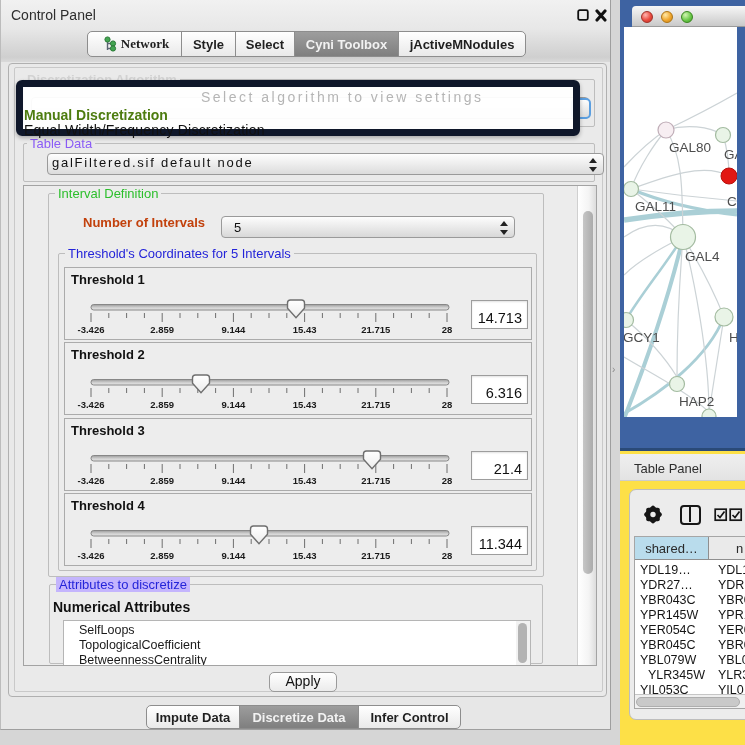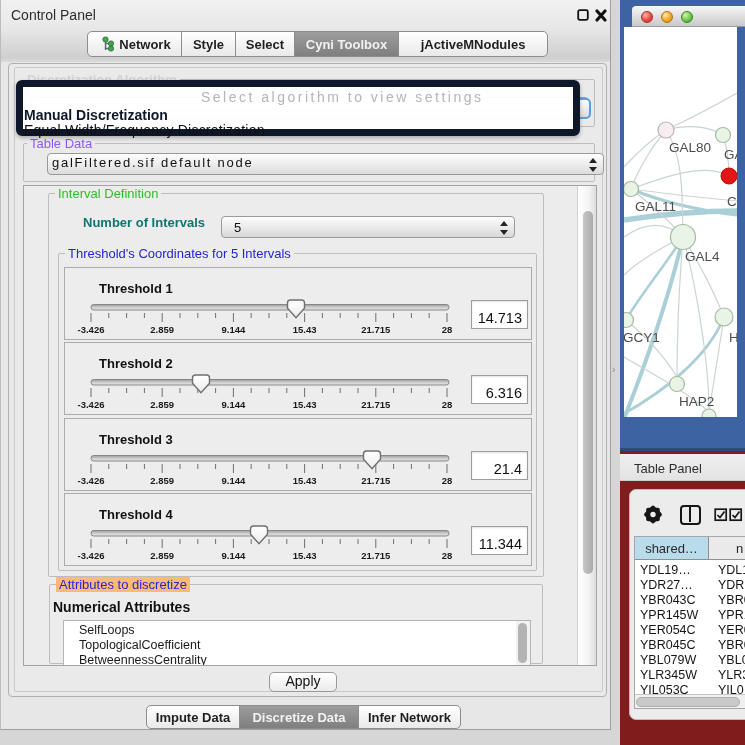--- a/index.html
+++ b/index.html
@@ -28,36 +28,36 @@
 .combo .cv { position:absolute; left:12px; top:3px; }
 .arrows { position:absolute; right:6px; top:4px; width:8px; height:14px; }
 #scrollpane { position:absolute; left:8px; top:117px; width:574px; height:481px;
   border:1px solid #a3a3a3; background:#ececec; overflow:hidden; }
 #vsb { position:absolute; right:0; top:0; width:19px; height:479px;
   background:linear-gradient(90deg,#ffffff,#f4f4f4 60%,#dcdcdc); border-left:1px solid #d0d0d0; }
 #vsb .thumb { position:absolute; left:5px; top:25px; width:10px; height:363px;
   background:linear-gradient(90deg,#c6c6c6,#ababab); border-radius:5px; }
 .tpanel { position:absolute; left:40px; width:468px; height:73px; border:1px solid #ababab;
   background:#ededed; }
-.tlabel { position:absolute; left:6px; top:13px; font-size:13px; font-weight:bold; color:#111;margin-left:28px; }
+.tlabel { position:absolute; left:6px; top:4px; font-size:13px; font-weight:bold; color:#111; }
 .tslider { position:absolute; left:0; top:0; width:468px; height:73px; }
 .tval { position:absolute; left:406px; top:32px; width:57px; height:29px; background:#fff;
   border:1px solid #9d9d9d; box-shadow:inset 0 1px 2px rgba(0,0,0,0.12);
   font-size:14.5px; color:#111; text-align:right; padding:9px 5px 0 0; }
 #popup { position:absolute; left:1px; top:12px; width:564px; height:56px;
   background:rgba(255,255,255,0.95); border:7px solid #0f172a; border-radius:6px;
   box-shadow:0 2px 4px rgba(0,0,0,0.28); z-index:50; }
 #netwin { position:absolute; left:620px; top:0; width:125px; height:451px; background:#3e63a2; }
 #nettitle { position:absolute; left:12px; top:6px; width:113px; height:21px;
   background:linear-gradient(#f7f7f7,#c9c9c9); border-top-left-radius:4px;
   border-bottom:1px solid #9b9b9b; }
 .tl { position:absolute; top:5px; width:12px; height:12px; border-radius:50%; }
 #netcanvas { position:absolute; left:4px; top:27px; width:113px; height:390px; background:#fff;
   overflow:hidden; }
-#tablewin { position:absolute; left:620px; top:451px; width:125px; height:294px; background:#7f1d1d;text-decoration:underline; }
+#tablewin { position:absolute; left:620px; top:451px; width:125px; height:294px; background:#fde047;text-decoration:underline; }
 #tpbar { position:absolute; left:0; top:3px; width:125px; height:27px;
   background:linear-gradient(#efefef,#e3e3e3); border-bottom:1px solid #cccccc; }
 #tpbar .t { position:absolute; left:14px; top:7px; font-size:13px; color:#2e2e2e; }
 #tpanel2 { position:absolute; left:9px; top:38px; width:125px; height:231px; background:#ececec;
   border:1px solid #bdbdbd; border-radius:7px; }
 #dtable { position:absolute; left:4px; top:46px; width:121px; height:173px; background:#fff;
   border:1px solid #a6a6a6; border-right:none; overflow:hidden; }
 .hdrcell { position:absolute; top:0; height:23px; font-size:13px; color:#2a2a2a;
   border-bottom:1px solid #8f8f8f; border-right:1px solid #8f8f8f; text-align:center; padding-top:4px; }
 .rowtxt { position:absolute; font-size:12.5px; color:#151515; white-space:pre; }
@@ -65,33 +65,33 @@
 <div id="ctrlwin">
     <div id="titlebar">
       <div class="t">Control Panel</div>
       <svg class="abs" style="left:576px;top:9px" width="32" height="13">
         <rect x="1.2" y="1.2" width="9.6" height="9.6" rx="1.5" fill="none" stroke="#111" stroke-width="1.8"></rect>
         <path d="M 20 2 L 28 11 M 28 2 L 20 11" stroke="#111" stroke-width="3.1" stroke-linecap="round" fill="none"></path>
       </svg>
     </div>
     <div id="tabsbg"></div>
     <div class="seg" style="left:86px;top:31px;">
-      <div class="s" style="width:94px;padding-left:14px;">
+      <div class="s" style="width:94px;padding-left:14px;font-family:Liberation Serif, serif;">
         <svg width="13" height="18" style="margin-right:4px">
           <path d="M3.5 6 V15 M3.5 8.5 H8 M3.5 13.5 H8" stroke="#5c6474" stroke-width="1.4" fill="none"></path>
           <circle cx="3.5" cy="4.5" r="2.6" fill="#44a552" stroke="#2c7c39" stroke-width="1"></circle>
           <circle cx="9" cy="8.5" r="2.6" fill="#44a552" stroke="#2c7c39" stroke-width="1"></circle>
           <circle cx="9" cy="13.5" r="2.6" fill="#44a552" stroke="#2c7c39" stroke-width="1"></circle>
         </svg>
         <span style="margin-right:10px">Network</span>
       </div>
       <div class="s" style="width:54px;">Style</div>
       <div class="s" style="width:59px;">Select</div>
       <div class="s sel" style="width:104px;">Cyni Toolbox</div>
-      <div class="s" style="width:148px;">jActiveMNodules</div>
+      <div class="s" style="width:126px;">jActiveMNodules</div>
     </div>
     <div id="content">
       <div id="innerp">
         <div class="group" style="left:8px;top:11px;width:572px;height:48px;">
           <div class="gtitle" style="left:0;font-weight:bold;color:#d2d2d2;">Discretization Algorithm</div>
         </div>
         <div class="combo" style="left:16px;top:29px;width:558px;"></div>
         <div class="abs" style="left:556px;top:30px;width:20px;height:21px;border:2.5px solid #5c9fe0;border-radius:5px;background:linear-gradient(#fdfdfd,#dcdcdc);"></div>
         <div class="group" style="left:8px;top:75px;width:572px;height:39px;">
           <div class="gtitle" style="left:3px;color:#8b5cf6;">Table Data</div>
@@ -103,21 +103,21 @@
             <path d="M4 14 L0 9 H8 z" fill="#222"></path>
           </svg>
         </div>
         <div id="scrollpane">
           <div id="vsb">
             <div class="thumb"></div>
           </div>
           <div class="group" style="left:24px;top:7px;width:496px;height:384px;border-color:#bdbdbd;">
             <div class="gtitle" style="color:#2cbf2c;background:#ececec;">Interval Definition</div>
           </div>
-          <div class="abs" style="left:59px;top:29px;font-size:13px;font-weight:bold;color:#0f766e;">Number of Intervals</div>
+          <div class="abs" style="left:59px;top:29px;font-size:13px;font-weight:bold;color:#c2410c;">Number of Intervals</div>
           <div class="combo" style="left:197px;top:30px;width:294px;background:linear-gradient(#fdfdfd,#d8d8d8);">
             <div class="cv">5</div>
             <svg class="arrows">
               <path d="M4 0 L8 5 H0 z" fill="#222"></path>
               <path d="M4 14 L0 9 H8 z" fill="#222"></path>
             </svg>
           </div>
           <div class="group" style="left:34px;top:67px;width:479px;height:318px;">
             <div class="gtitle" style="color:#2424d9;background:#ececec;">Threshold's Coordinates for 5 Intervals</div>
           </div>
@@ -315,44 +315,44 @@
                 <text x="168.4" y="65" font-family="Liberation Sans, sans-serif" font-size="9.5" font-weight="bold" fill="#1a1a1a" text-anchor="middle">9.144</text>
                 <text x="239.6" y="65" font-family="Liberation Sans, sans-serif" font-size="9.5" font-weight="bold" fill="#1a1a1a" text-anchor="middle">15.43</text>
                 <text x="310.8" y="65" font-family="Liberation Sans, sans-serif" font-size="9.5" font-weight="bold" fill="#1a1a1a" text-anchor="middle">21.715</text>
                 <text x="382.0" y="65" font-family="Liberation Sans, sans-serif" font-size="9.5" font-weight="bold" fill="#1a1a1a" text-anchor="middle">28</text>
                 <path d="M 188.50 32.00 h 11 q 3 0 3 3 v 5.2 l -8.5 9.6 l -8.5 -9.6 v -5.2 q 0 -3 3 -3 z" fill="url(#th)" stroke="#6f6f6f" stroke-width="1.4"></path>
               </svg>
             </div>
             <div class="tval">11.344</div>
           </div>
           <div class="group" style="left:25px;top:398px;width:494px;height:80px;">
-            <div class="gtitle" style="color:#2424d9;background:#fdba74;">Attributes to discretize</div>
+            <div class="gtitle" style="color:#2424d9;background:#c4b5fd;">Attributes to discretize</div>
           </div>
           <div class="abs" style="left:29px;top:413px;font-size:14px;font-weight:bold;color:#111;">Numerical Attributes</div>
           <div class="abs" style="left:39px;top:434px;width:468px;height:46px;background:#fff;border:1px solid #b5b5b5;">
             <div class="abs" style="left:15px;top:2px;font-size:12.5px;color:#1a1a1a;">SelfLoops</div>
             <div class="abs" style="left:15px;top:17px;font-size:12.5px;color:#1a1a1a;">TopologicalCoefficient</div>
             <div class="abs" style="left:15px;top:32px;font-size:12.5px;color:#1a1a1a;">BetweennessCentrality</div>
             <div class="abs" style="right:0;top:0;width:14px;height:44px;background:#f2f2f2;">
               <div class="abs" style="left:2px;top:2px;width:9px;height:40px;background:#b3b3b3;border-radius:4.5px;"></div>
             </div>
           </div>
         </div>
         <div class="abs" style="left:254px;top:604px;width:68px;height:20px;border:1px solid #9a9a9a;border-radius:5px;background:linear-gradient(#ffffff,#ebebeb);font-size:14px;color:#111;text-align:center;">Apply</div>
         <div id="popup">
           <div class="abs" style="left:178px;top:2px;font-size:14px;color:#b5b5b5;letter-spacing:2.5px;white-space:pre;">Select algorithm to view settings</div>
-          <div class="abs" style="left:1px;top:20px;font-size:14px;font-weight:bold;color:#0f172a;">Manual Discretization</div>
+          <div class="abs" style="left:1px;top:20px;font-size:14px;font-weight:bold;color:#4d7c0f;">Manual Discretization</div>
           <div class="abs" style="left:1px;top:35px;font-size:14px;letter-spacing:0.2px;color:#111;">Equal Width/Frequency Discretization</div>
         </div>
       </div>
     </div>
     <div class="seg" style="left:145px;top:705px;height:24px;">
       <div class="s" style="width:93px;">Impute Data</div>
       <div class="s sel" style="width:119px;">Discretize Data</div>
-      <div class="s" style="width:101px;">Infer Network</div>
+      <div class="s" style="width:101px;">Infer Control</div>
     </div>
   </div>
 <div class="abs" style="left:612px;top:364px;font-size:10px;color:#8a8a8a;">›</div>
 <div id="netwin">
     <div id="nettitle">
       <div class="tl" style="left:9px;background:radial-gradient(circle at 35% 30%,#ffb6b0,#ea4b3f 55%,#bf3328);border:0.5px solid #a03028;"></div>
       <div class="tl" style="left:29px;background:radial-gradient(circle at 35% 30%,#ffe9a8,#f0a62d 55%,#c9831a);border:0.5px solid #ad7414;"></div>
       <div class="tl" style="left:49px;background:radial-gradient(circle at 35% 30%,#d2f5b2,#6cc94a 55%,#3f9e28);border:0.5px solid #39851f;"></div>
     </div>
     <div id="netcanvas">
@@ -440,21 +440,21 @@
         <div class="rowtxt" style="left:5px;top:56px;">YBR043C</div>
         <div class="rowtxt" style="left:83px;top:56px;">YBR0</div>
         <div class="rowtxt" style="left:5px;top:71px;">YPR145W</div>
         <div class="rowtxt" style="left:83px;top:71px;">YPR1</div>
         <div class="rowtxt" style="left:5px;top:86px;">YER054C</div>
         <div class="rowtxt" style="left:83px;top:86px;">YER0</div>
         <div class="rowtxt" style="left:5px;top:101px;">YBR045C</div>
         <div class="rowtxt" style="left:83px;top:101px;">YBR0</div>
         <div class="rowtxt" style="left:5px;top:116px;">YBL079W</div>
         <div class="rowtxt" style="left:83px;top:116px;">YBL0</div>
-        <div class="rowtxt" style="left:5px;top:131px;">YLR345W</div>
+        <div class="rowtxt" style="left:13px;top:131px;">YLR345W</div>
         <div class="rowtxt" style="left:83px;top:131px;">YLR3</div>
         <div class="rowtxt" style="left:5px;top:146px;">YIL053C</div>
         <div class="rowtxt" style="left:83px;top:146px;">YIL0</div>
         <div class="abs" style="left:0;top:157px;width:121px;height:16px;background:#f0f0f0;border-top:1px solid #c6c6c6;">
           <div class="abs" style="left:1px;top:2px;width:104px;height:10px;background:#c9c9c9;border:1px solid #aeaeae;border-radius:5px;"></div>
         </div>
       </div>
     </div>
   </div>
 </body></html>

